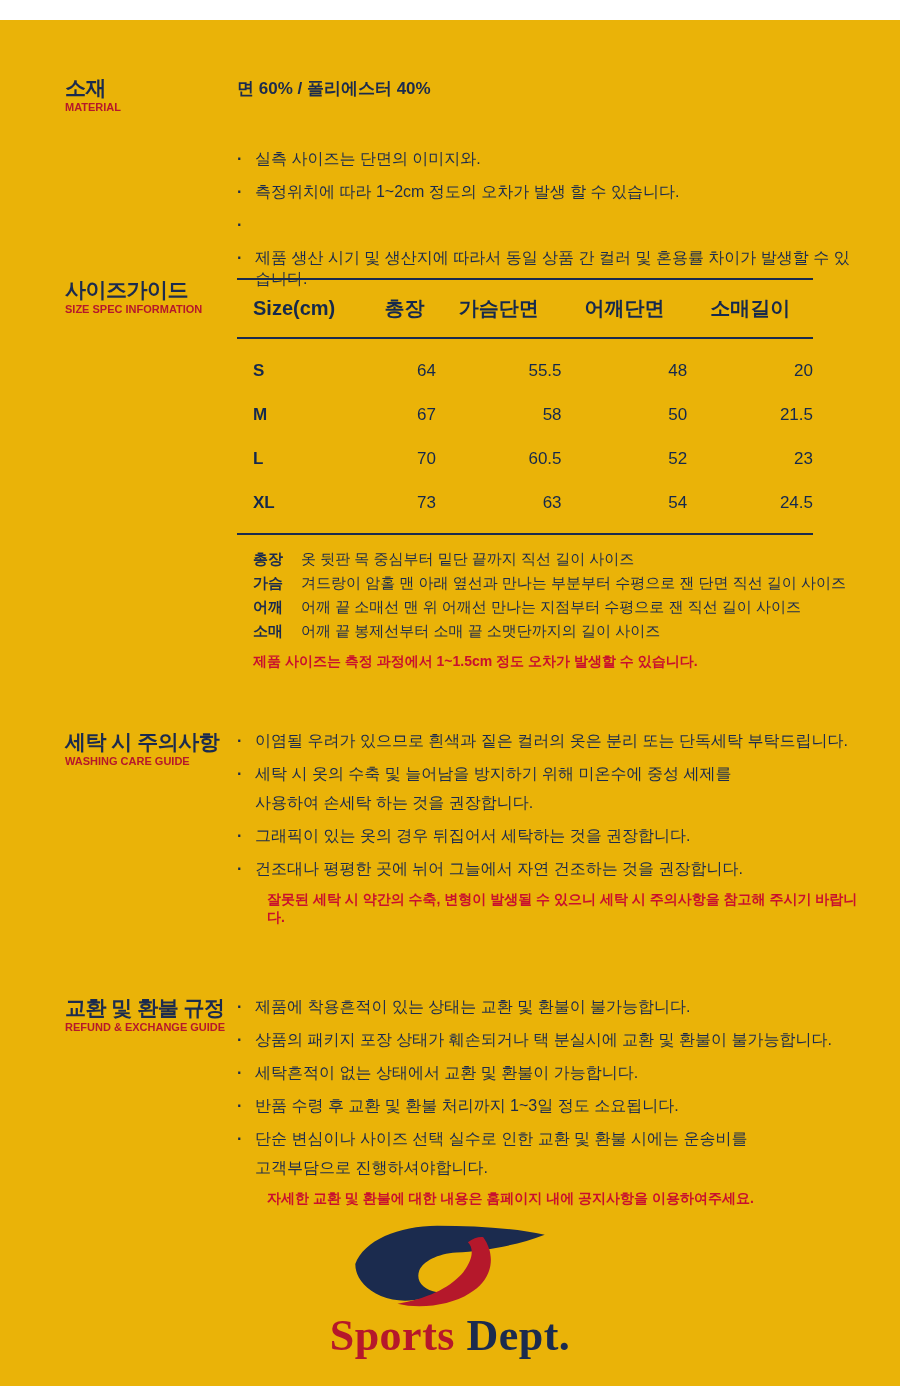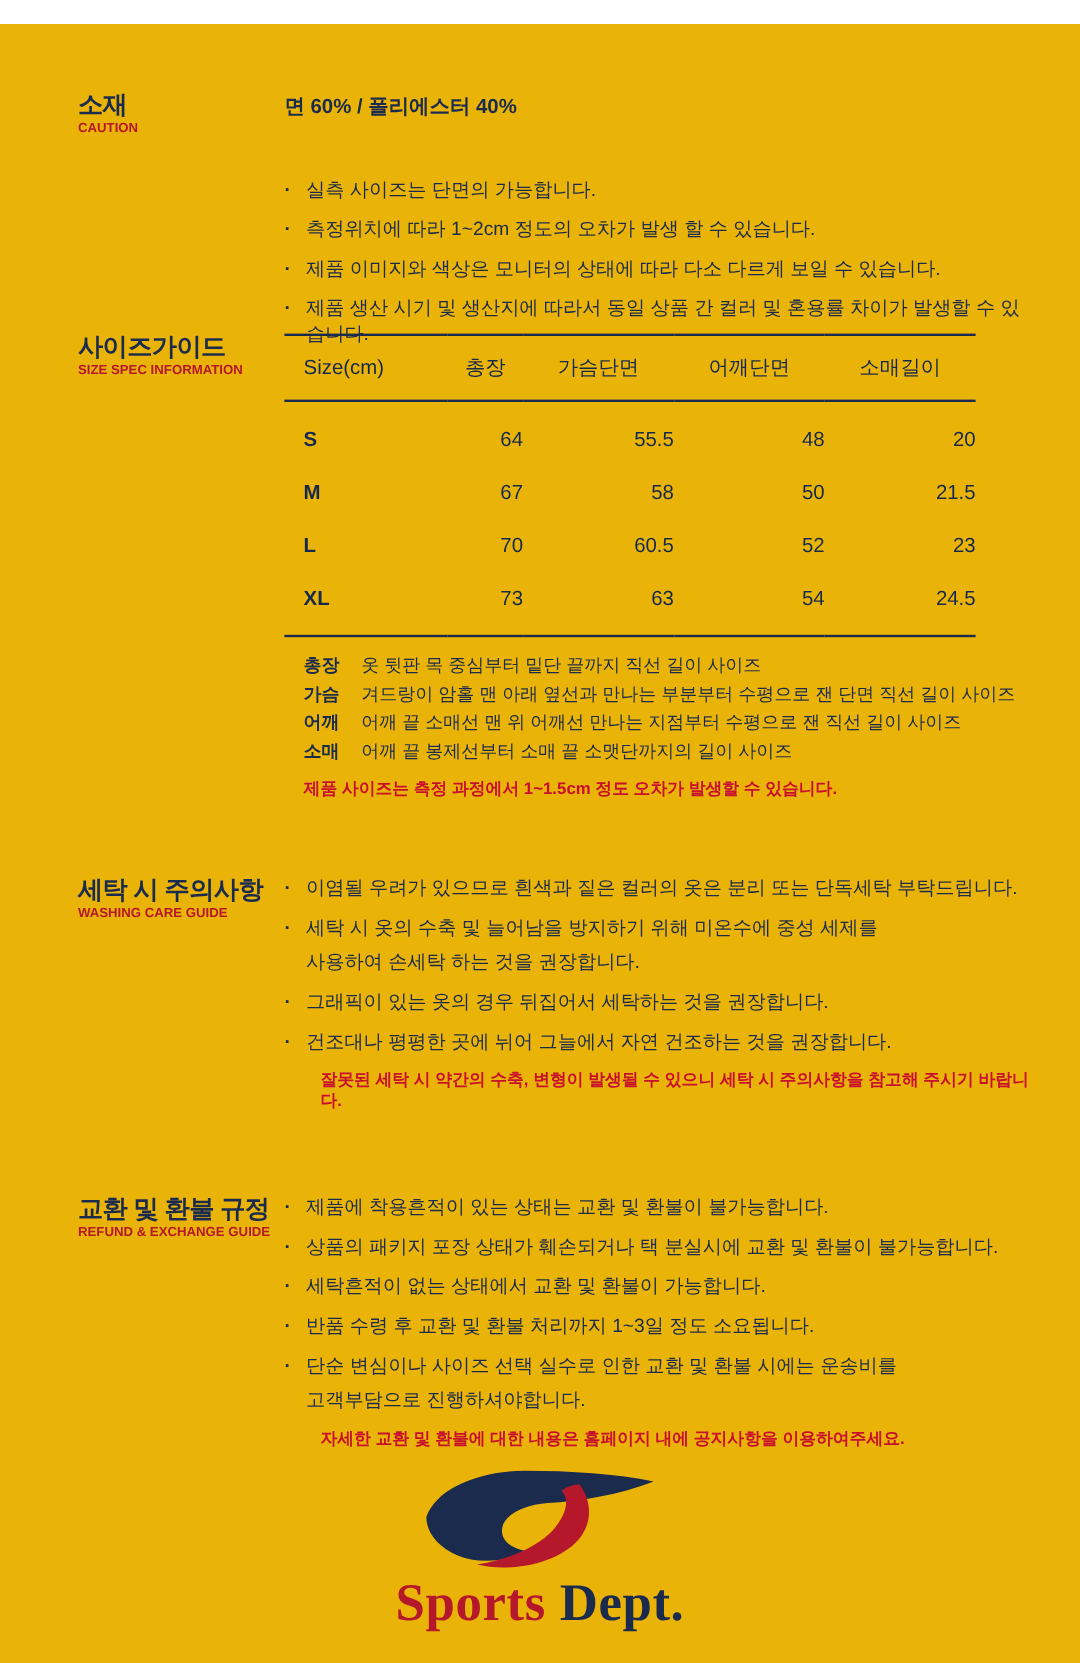--- a/index.html
+++ b/index.html
@@ -19,21 +19,21 @@
   .bitem { display:flex; align-items:flex-start; margin-bottom:12px; line-height:21px; }
   .bdot  { width:18px; flex:0 0 18px; color:#1b2b4e; font-weight:bold; }
   .bcont { margin-left:18px; margin-top:-4px; margin-bottom:12px; line-height:21px; }
 
   
   .size-table {
     width:576px; border-collapse:collapse; color:#15294d;
     border-top:2px solid #1b2b4e; border-bottom:2px solid #1b2b4e;
   }
   .size-table th {
-    font-size:17px; font-weight:normal; text-align:center; padding:15px 0;
+    font-size:20px; font-weight:bold; text-align:center; padding:15px 0;
     border-bottom:2px solid #1b2b4e;
   }
   .size-table th:first-child { text-align:left; padding-left:16px; width:120px; }
   .size-table td { font-size:17px; text-align:right; padding:12px 0; }
   .size-table td:first-child { text-align:left; padding-left:16px; font-weight:bold; }
   .size-table tbody tr:first-child td { padding-top:22px; }
   .size-table tbody tr:last-child td  { padding-bottom:20px; }
 
   .defs { margin-top:12px; margin-left:16px; font-size:15px; line-height:24px; }
   .def-row { display:flex; }
@@ -58,40 +58,39 @@
   #sec-refund   { top:976px; }
 </style>
 </head>
 <body>
 
 <div class="page">
 
   <div class="section" id="sec-material">
     <div class="sec-label">
       <div class="sec-title">소재</div>
-      <div class="sec-sub">CAUTION</div>
+      <div class="sec-sub">MATERIAL</div>
     </div>
     <div class="sec-content">
       <div class="plain-value">면 60% / 폴리에스터 40%</div>
     </div>
   </div>
 
   <div class="section" id="sec-caution">
     <div class="sec-content blist">
       <div class="bitem">
           <span class="bdot">·</span>
-          <span>실측 사이즈는 단면의 가능합니다.</span>
+          <span>실측 사이즈는 단면의 이미지와.</span>
         </div>
       <div class="bitem">
           <span class="bdot">·</span>
           <span>측정위치에 따라 1~2cm 정도의 오차가 발생 할 수 있습니다.</span>
         </div>
       <div class="bitem">
           <span class="bdot">·</span>
-          <span>제품 이미지와 색상은 모니터의 상태에 따라 다소 다르게 보일 수 있습니다.</span>
         </div>
       <div class="bitem">
           <span class="bdot">·</span>
           <span>제품 생산 시기 및 생산지에 따라서 동일 상품 간 컬러 및 혼용률 차이가 발생할 수 있습니다.</span>
         </div>
     </div>
   </div>
 
   <div class="section" id="sec-size">
     <div class="sec-label">

